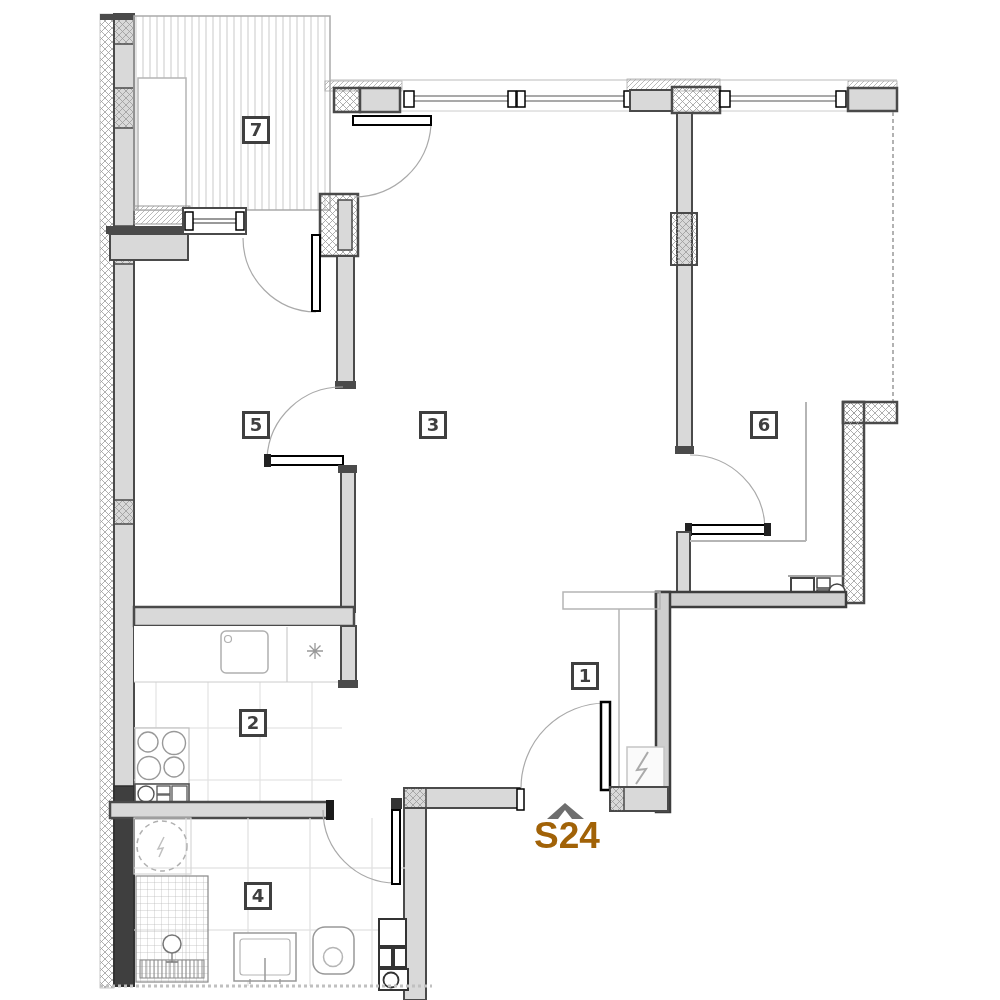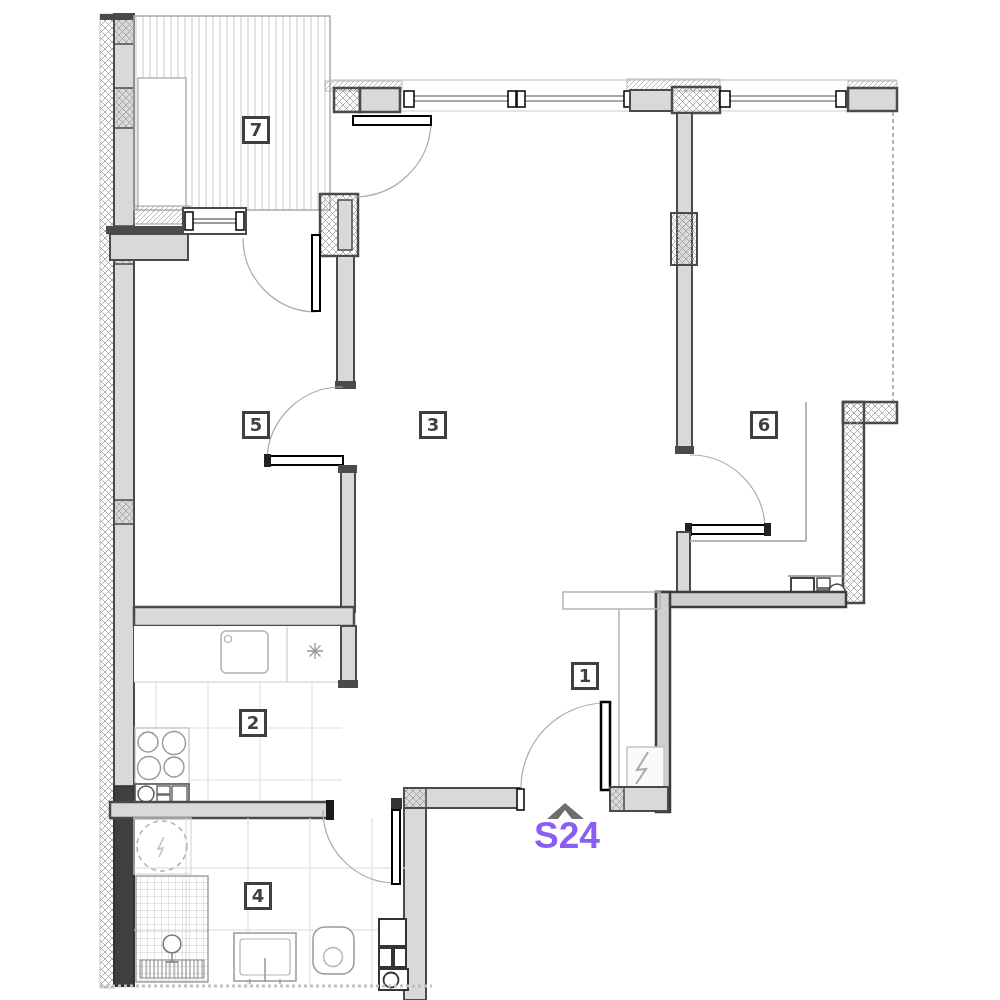--- a/index.html
+++ b/index.html
@@ -3,21 +3,21 @@
 <meta charset="utf-8">
 <style>
   html,body{margin:0;padding:0;background:#fff;}
   #plan{position:relative;width:1000px;height:1000px;background:#fff;overflow:hidden;
         font-family:"DejaVu Sans",sans-serif;}
   #plan svg{position:absolute;left:0;top:0;}
   .room-label{position:absolute;width:22px;height:22px;border:3px solid #3f3f3f;
       background:#fff;color:#3f3f3f;font:bold 18px/22px "DejaVu Sans",sans-serif;
       text-align:center;z-index:5;}
   .unit-label{position:absolute;left:531px;top:817px;width:72px;text-align:center;
-      color:#8b5cf6;font:bold 37px/38px "Liberation Sans",sans-serif;letter-spacing:0px;z-index:5;}
+      color:#a16207;font:bold 37px/38px "Liberation Sans",sans-serif;letter-spacing:0px;z-index:5;}
 </style>
 </head>
 <body>
 
 <div id="plan">
 
 <svg width="1000" height="1000" viewBox="0 0 1000 1000">
   <defs>
     <pattern id="cross" width="7" height="7" patternUnits="userSpaceOnUse">
       <path d="M0,0 L7,7 M7,0 L0,7" stroke="#9a9a9a" stroke-width="0.8" fill="none"></path>

